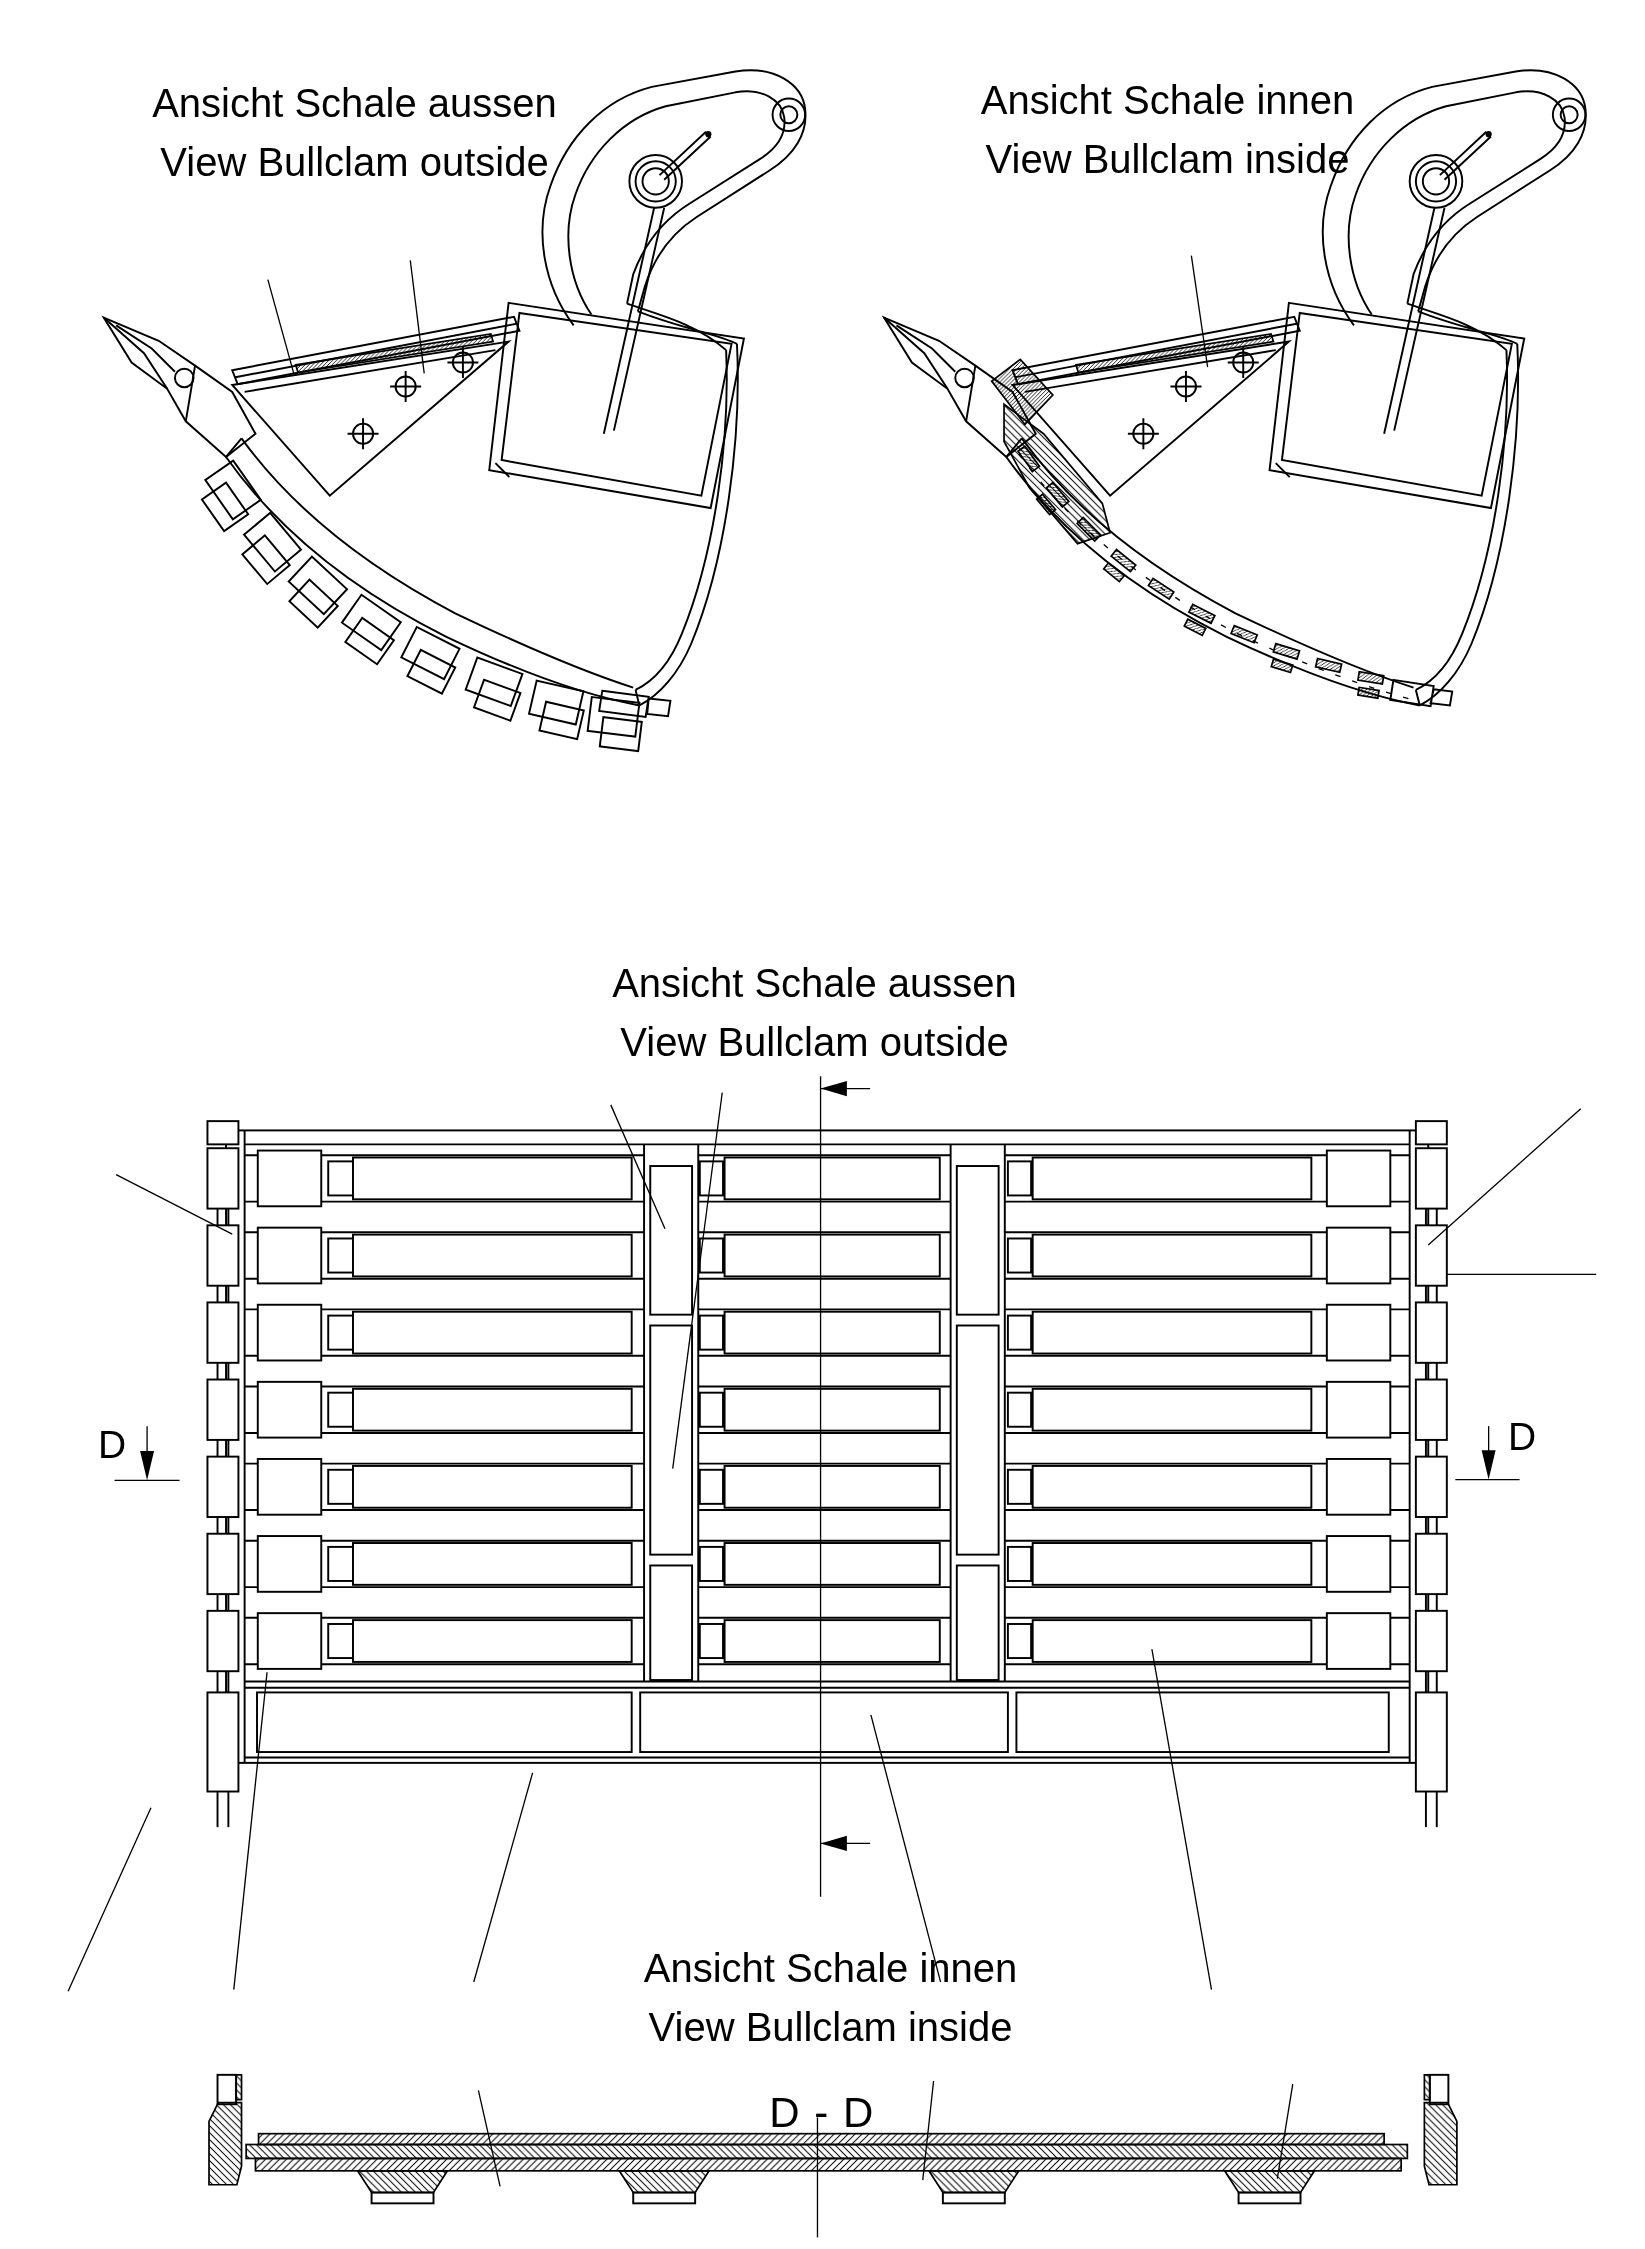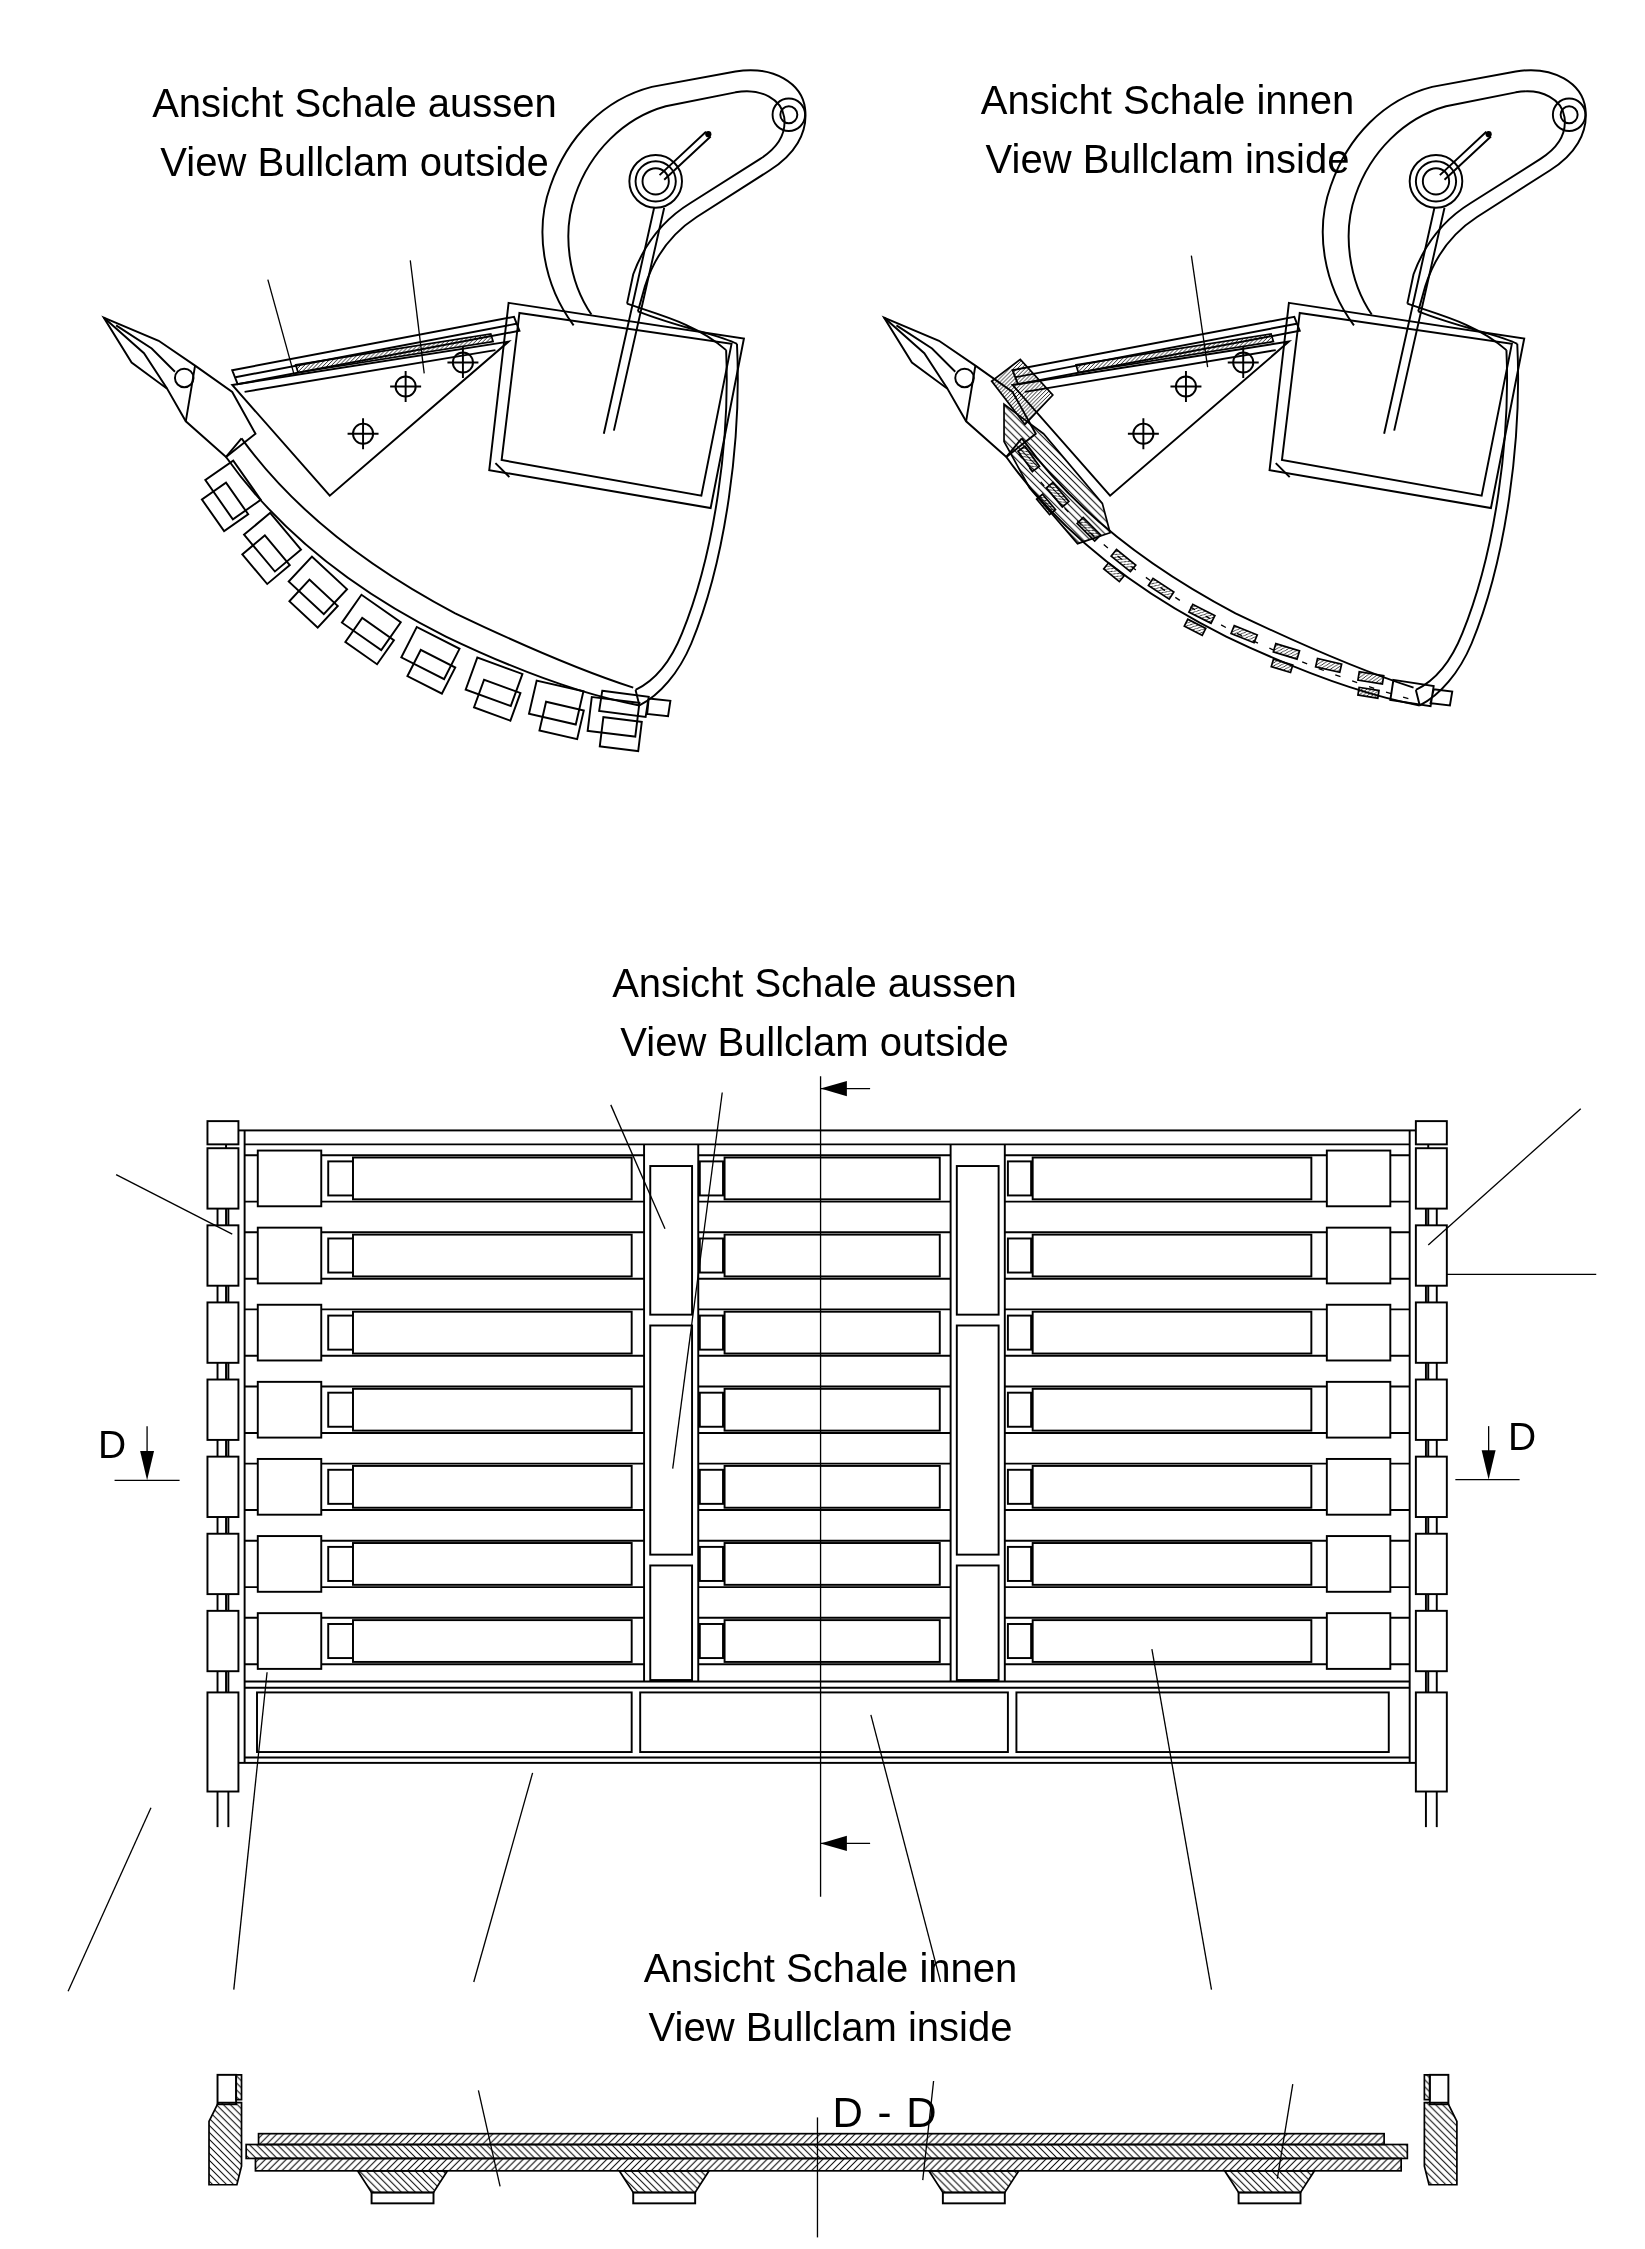--- a/index.html
+++ b/index.html
@@ -1,21 +1,21 @@
 <!DOCTYPE html>
 <html style="font-size:12.4px"><head>
 <meta charset="utf-8">
 <style>
   html,body{margin:0;padding:0;background:#ffffff;}
   #page{position:relative;width:1645px;height:2250px;background:#fff;overflow:hidden;
         font-family:"Liberation Sans",sans-serif;color:#000;padding-left:32px;}
   #dwg{position:absolute;left:0;top:0;}
   .title{position:absolute;text-align:center;font-size:40px;line-height:59px;white-space:nowrap;}
   .dlabel{position:absolute;font-size:39px;line-height:39px;}
-  .ddlabel{position:absolute;text-align:right;font-size:42px;line-height:42px;letter-spacing:1.5px;}
+  .ddlabel{position:absolute;text-align:center;font-size:42px;line-height:42px;letter-spacing:1.5px;}
   
   .s{fill:none;stroke:#000;stroke-width:2.5;}
   .f{fill:#ffffff;stroke:#000;stroke-width:2.5;}
   .st{stroke:#000;stroke-width:2.2;}
   .cl{fill:none;stroke:#000;stroke-width:1.7;}
 </style>
 </head>
 <body>
 
 <div id="page">

